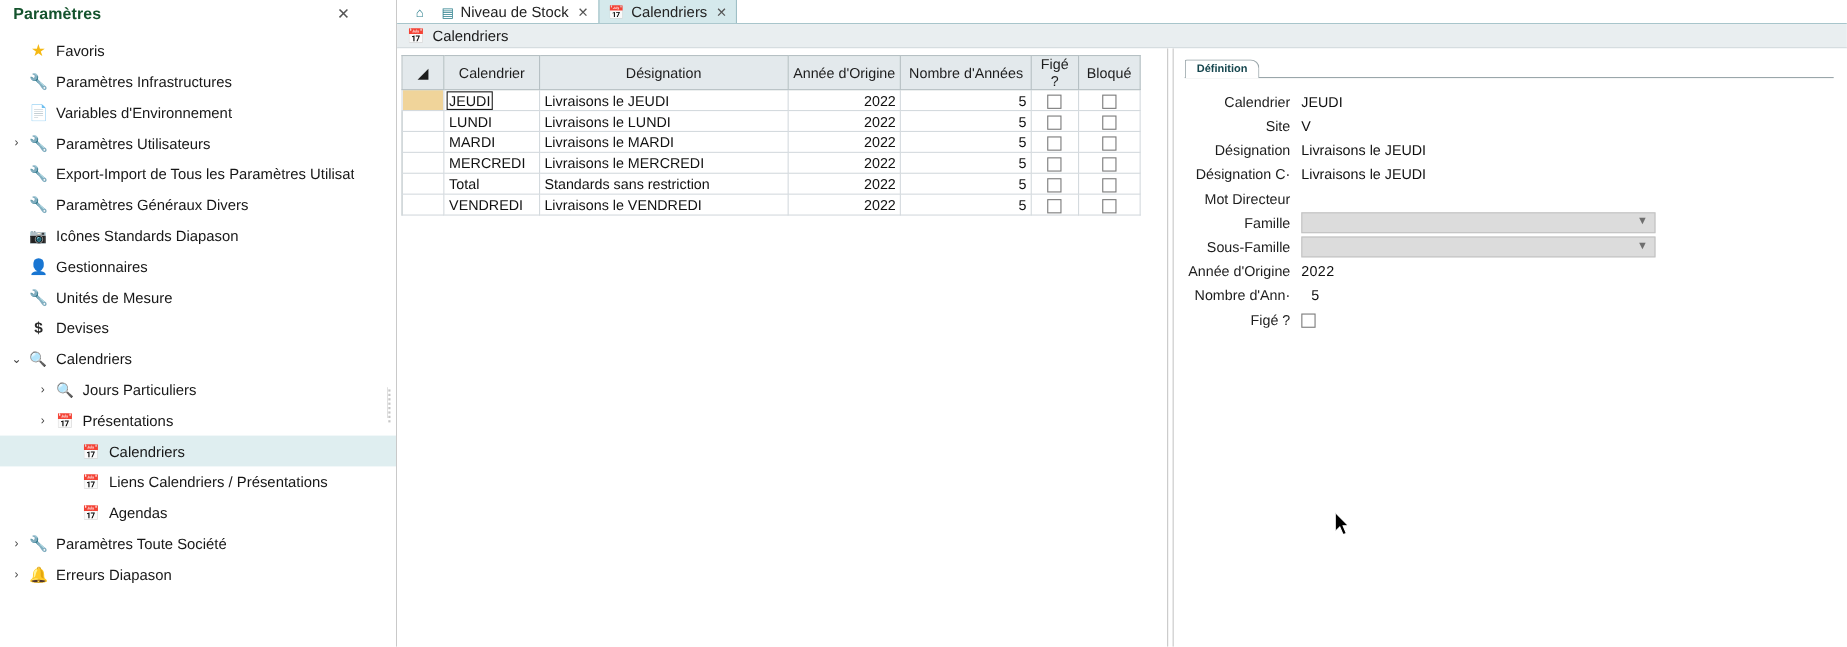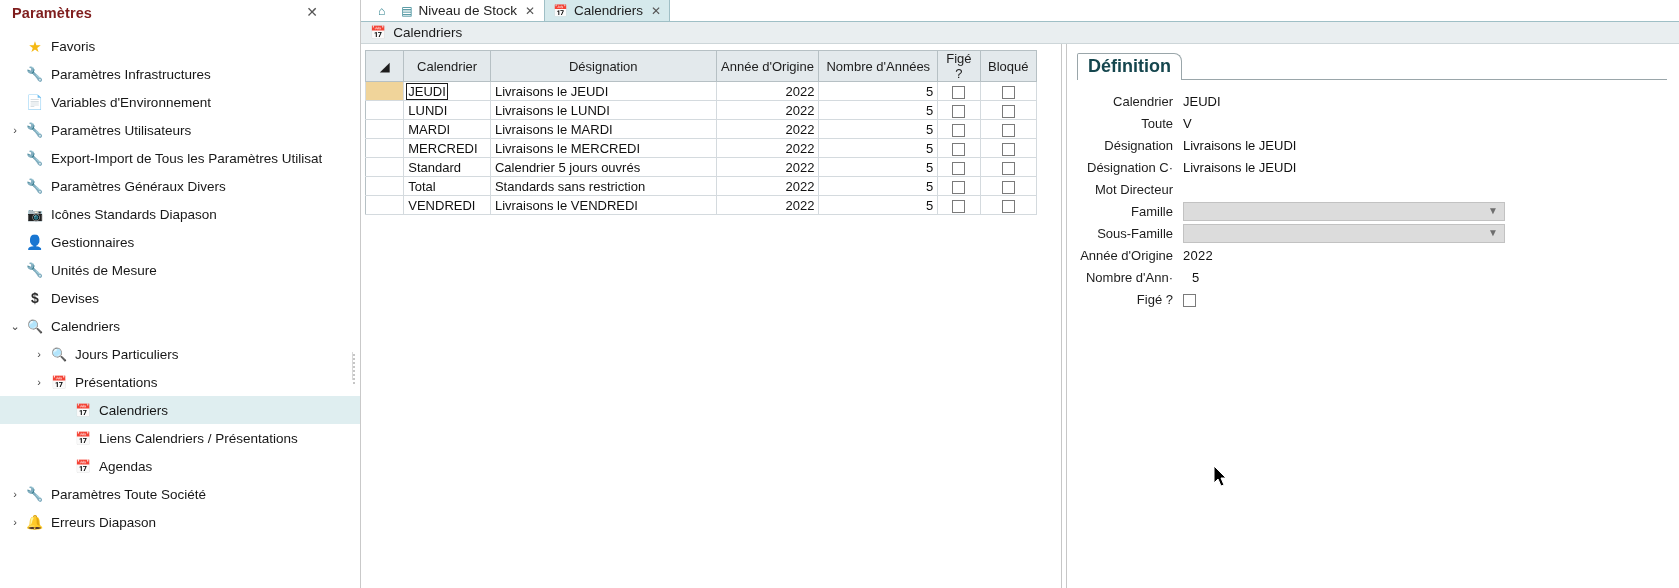--- a/index.html
+++ b/index.html
@@ -30,21 +30,21 @@
     overflow: hidden;
   }
   .sidebar-header {
     height: 26px;
     display: flex;
     align-items: center;
     padding: 0 10px 0 12px;
     position: relative;
   }
   .sidebar-title {
-    color: #7f1d1d;
+    color: #14532d;
     font-weight: bold;
     font-size: 14.5px;
     letter-spacing: .1px;
   }
   .sidebar-close {
     position: absolute;
     right: 42px;
     top: 3px;
     color: #555;
     font-size: 14px;
@@ -239,21 +239,21 @@
     padding: 8px 12px 0 10px;
     min-width: 0;
     position: relative;
   }
   .detail-tab {
     display: inline-block;
     border: 1px solid #9aa6aa;
     border-bottom: none;
     background: #fff;
     padding: 2px 10px 3px 10px;
-    font-size: 18px;
+    font-size: 10px;
     font-weight: bold;
     color: #15464e;
     border-radius: 2px 8px 0 0;
     position: relative;
     top: 1px;
   }
   .detail-rule {
     border-top: 1px solid #9aa6aa;
     margin-top: 0px;
     margin-bottom: 10px;
@@ -530,29 +530,20 @@
                 <td class="rowhead plain"></td>
                 <td>MERCREDI</td>
                 <td>Livraisons le MERCREDI</td>
                 <td class="num">2022</td>
                 <td class="num">5</td>
                 <td class="ctr"><span class="chk"></span></td>
                 <td class="ctr"><span class="chk"></span></td>
               </tr>
               <tr>
                 <td class="rowhead plain"></td>
-                <td>Standard</td>
-                <td>Calendrier 5 jours ouvrés</td>
-                <td class="num">2022</td>
-                <td class="num">5</td>
-                <td class="ctr"><span class="chk"></span></td>
-                <td class="ctr"><span class="chk"></span></td>
-              </tr>
-              <tr>
-                <td class="rowhead plain"></td>
                 <td>Total</td>
                 <td>Standards sans restriction</td>
                 <td class="num">2022</td>
                 <td class="num">5</td>
                 <td class="ctr"><span class="chk"></span></td>
                 <td class="ctr"><span class="chk"></span></td>
               </tr>
               <tr>
                 <td class="rowhead plain"></td>
                 <td>VENDREDI</td>
@@ -571,21 +562,21 @@
       <div class="detail">
         <div class="detail-tab">Définition</div>
         <div class="detail-rule"></div>
 
         <div class="form-row">
           <div class="form-label">Calendrier</div>
           <div class="form-value">JEUDI</div>
         </div>
 
         <div class="form-row">
-          <div class="form-label">Toute</div>
+          <div class="form-label">Site</div>
           <div class="form-value">V</div>
         </div>
 
         <div class="form-row">
           <div class="form-label">Désignation</div>
           <div class="form-value">Livraisons le JEUDI</div>
         </div>
 
         <div class="form-row">
           <div class="form-label">Désignation C·</div>

